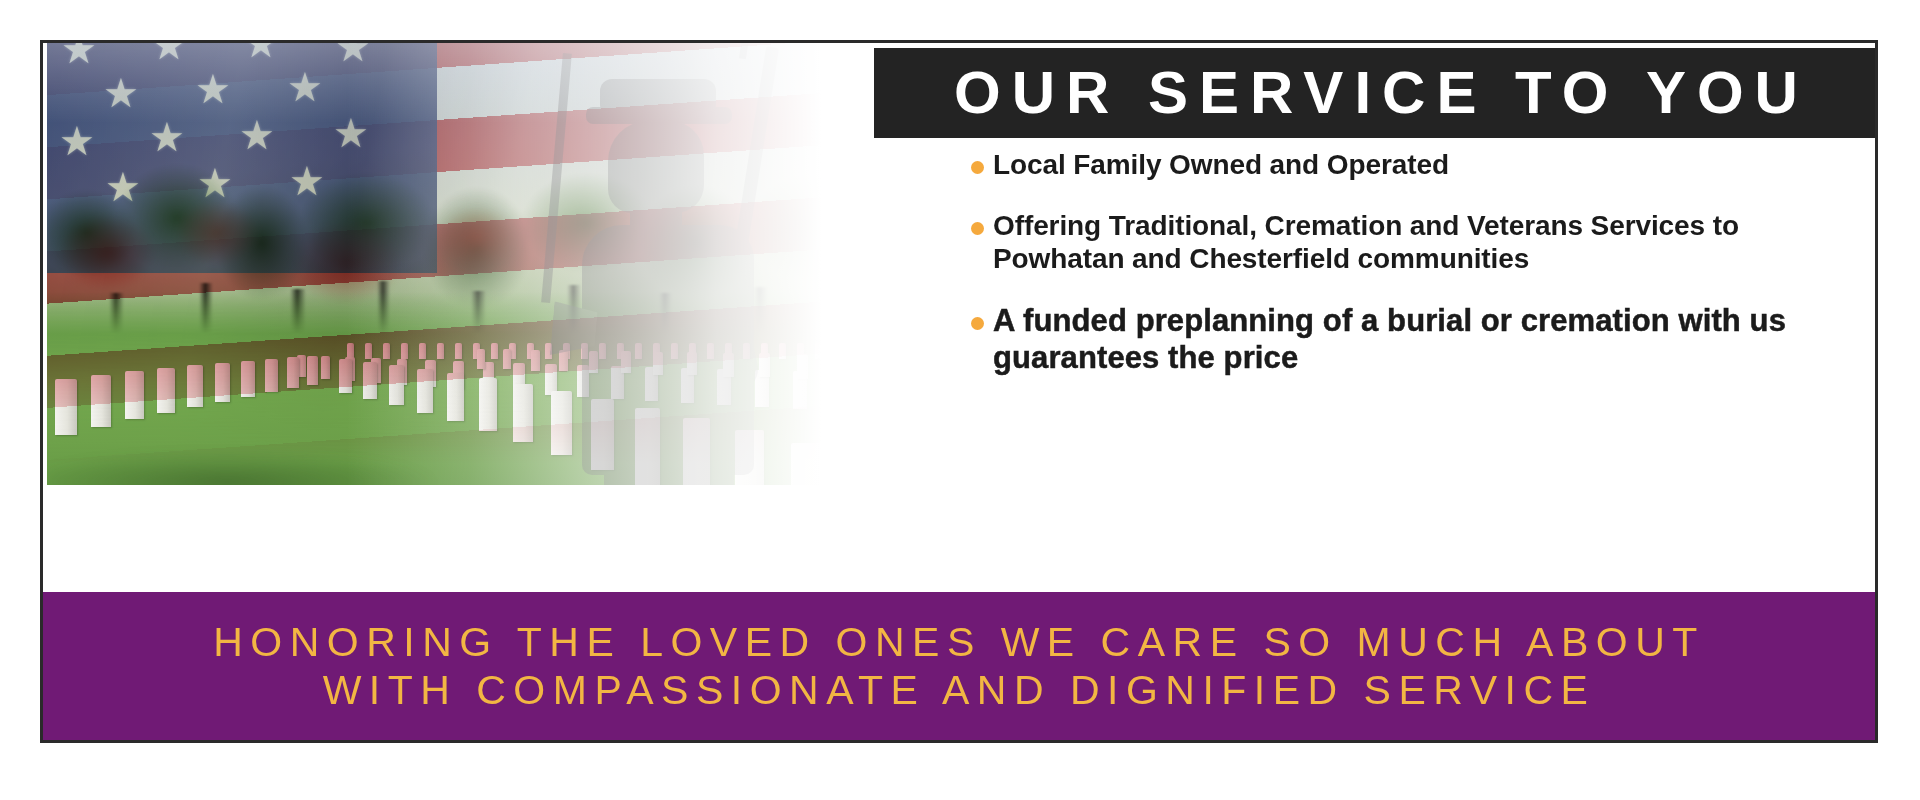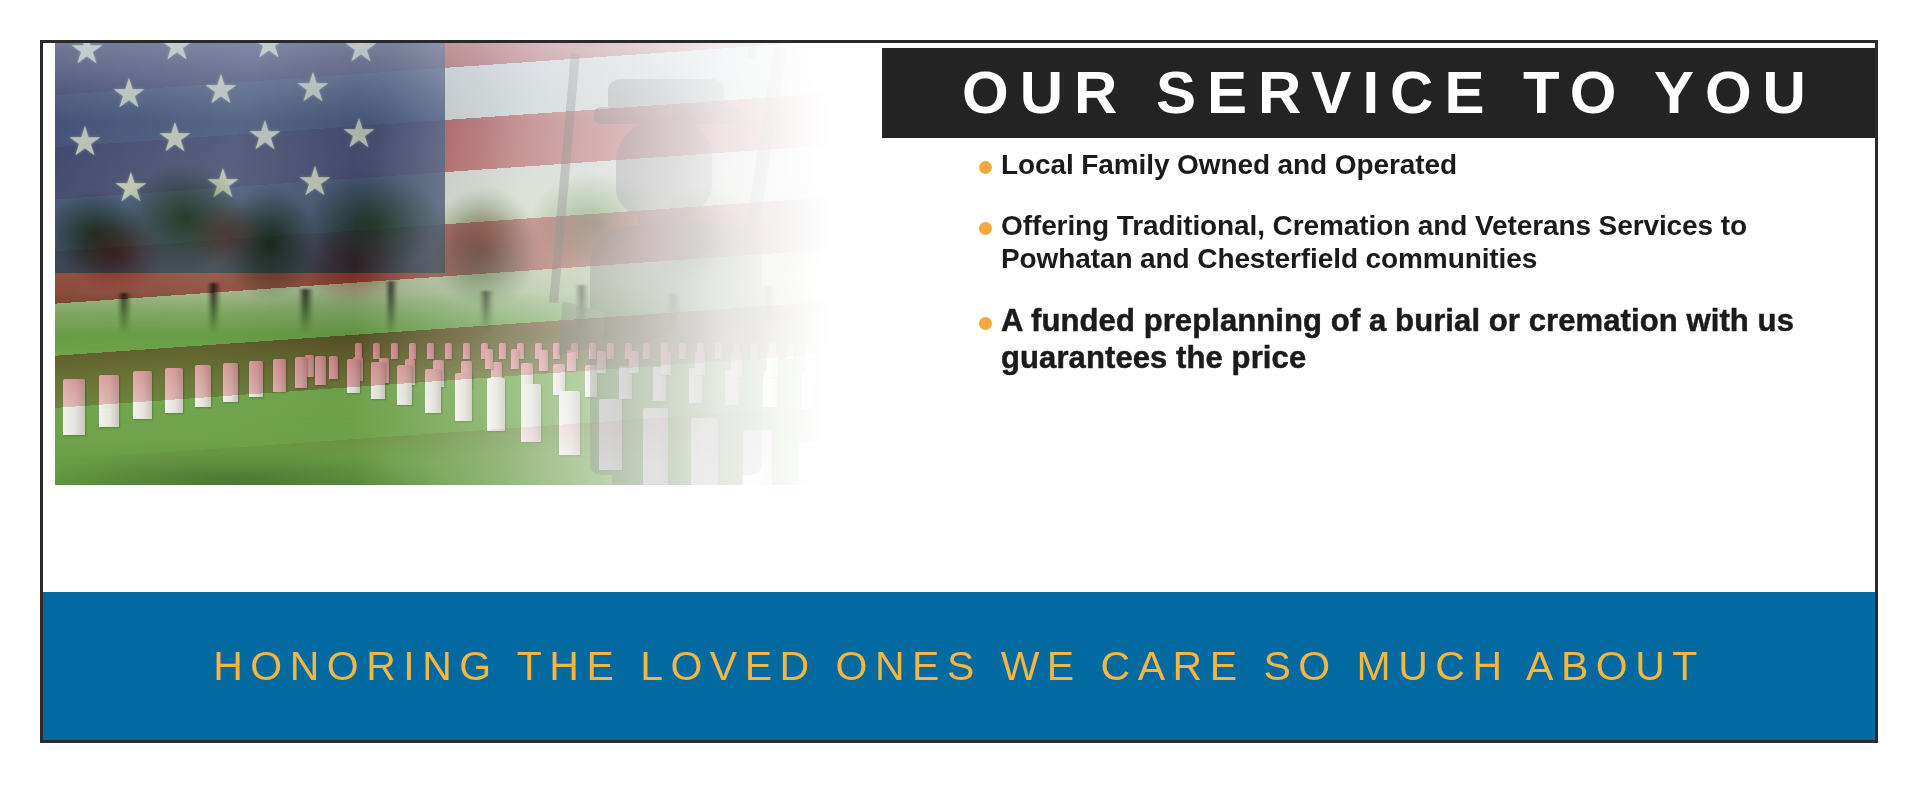--- a/index.html
+++ b/index.html
@@ -32,21 +32,21 @@
     height: 703px;
     box-sizing: border-box;
     border: 3px solid #2a2a2a;
     background: #ffffff;
     overflow: hidden;
   }
 
   
   #upper-region {
     position: absolute;
-    left: 12px; top: 0;
+    left: 4px; top: 0;
     width: 100%;
     height: 442px;
     background: #ffffff;
     overflow: hidden;
   }
 
   
   #photo-composite {
     position: absolute;
     left: 0;
@@ -361,21 +361,21 @@
     top: 14px;
   }
 
   
   #tagline-band {
     position: absolute;
     left: 0;
     bottom: 0;
     width: 100%;
     height: 148px;
-    background: #0369a1;
+    background: #701a75;
     display: flex;
     flex-direction: column;
     align-items: center;
     justify-content: center;
     z-index: 7;
   }
   .tagline-line {
     color: #f2b643;
     font-family: "Liberation Sans", sans-serif;
     font-size: 41px;
@@ -577,16 +577,17 @@
         <div class="bullet-row emphasis">
           <span class="bullet-dot"></span>
           <span class="bullet-text">A funded preplanning of a burial or cremation with us guarantees the price</span>
         </div>
 
       </div>
     </div>
 
     <div id="tagline-band">
       <div class="tagline-line">HONORING THE LOVED ONES WE CARE SO MUCH ABOUT</div>
+      <div class="tagline-line">WITH COMPASSIONATE AND DIGNIFIED SERVICE</div>
     </div>
 
   </div>
 </div>
 
 </body></html>

